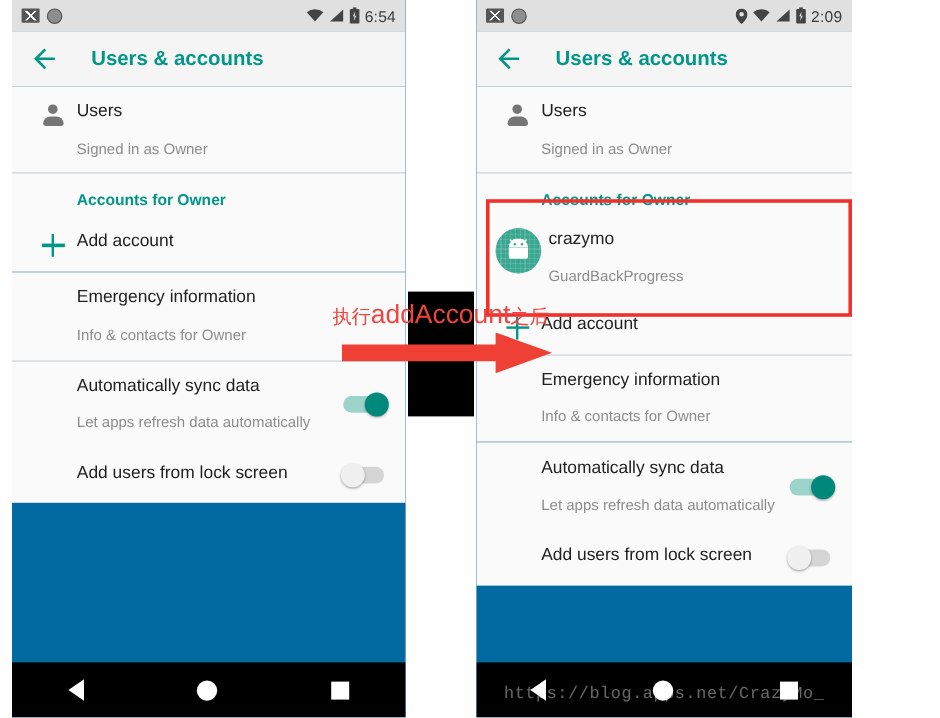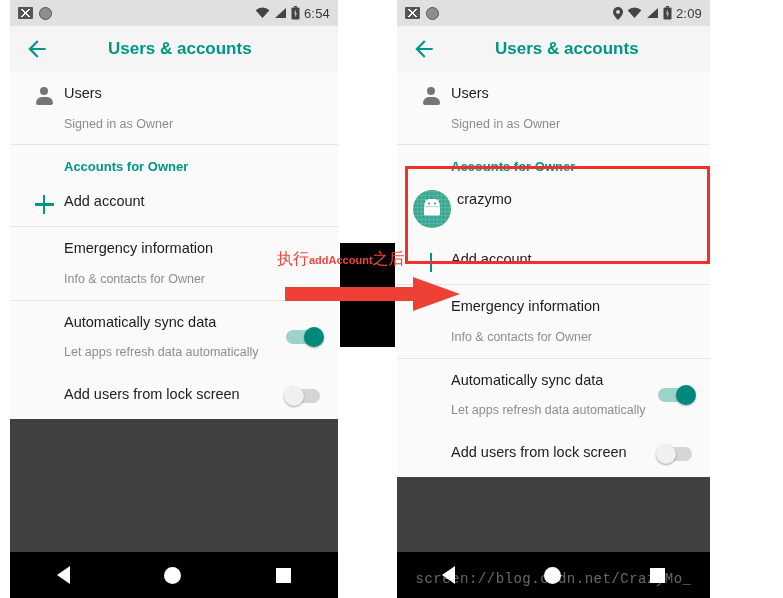--- a/index.html
+++ b/index.html
@@ -11,21 +11,21 @@
     width: 783px;
     height: 598px;
     position: relative;
     overflow: hidden;
     font-family: "Liberation Sans", sans-serif;
   }
 
   
   .phone {
     position: absolute;
-    background: #404040;
+    background: #0369a1;
     overflow: hidden;
   }
   #phone-left  { left: 10px;  top: 0;  width: 328px; height: 598px; }
   #phone-right { left: 397px; top: 0;  width: 313px; height: 598px; }
 
   
   .status-bar {
     height: 26px;
     background: #e0e0e0;
     display: flex;
@@ -64,21 +64,20 @@
   }
 
   
   .app-bar {
     height: 46px;
     background: #f5f5f5;
     display: flex;
     align-items: center;
     padding-left: 14px;
     box-shadow: 0 1px 0 rgba(0,0,0,0.07);
-    gap: 32px;
   }
   .back-arrow {
     width: 26px; height: 26px;
     position: relative;
     flex: 0 0 auto;
     cursor: pointer;
   }
   .app-title {
     color: #009688;
     font-size: 17px;
@@ -264,22 +263,22 @@
   .anno-text {
     position: absolute;
     left: 277px; top: 249px;
     font-size: 16px;
     color: #f0453f;
     white-space: nowrap;
     z-index: 9;
     font-family: "DejaVu Sans", sans-serif;
   }
   .anno-text .mono {
-    font-weight: bold;
-    font-size: 11px;
+    font-weight: normal;
+    font-size: 22px;
     font-family: "Liberation Sans", sans-serif;
   }
   .arrow {
     position: absolute;
     left: 285px; top: 277px;
     width: 175px; height: 34px;
     z-index: 9;
   }
 </style>
 </head>
@@ -443,20 +442,21 @@
             <path d="M4 7.5 h16 v7.5 a1.6 1.6 0 0 1 -1.6 1.6 h-12.8 A1.6 1.6 0 0 1 4 15z" fill="#fff"></path>
             <path d="M4 7.2 A8 8 0 0 1 20 7.2 z" fill="#fff"></path>
             <circle cx="9" cy="4.6" r="1.05" fill="#3aa791"></circle>
             <circle cx="15" cy="4.6" r="1.05" fill="#3aa791"></circle>
             <path d="M5.4 1 L7 3.2 M18.6 1 L17 3.2" stroke="#fff" stroke-width="1.1" stroke-linecap="round"></path>
           </svg>
         </div>
       </div>
       <div class="row-text" style="margin-left:4px;">
         <div class="row-title">crazymo</div>
+        <div class="row-sub">GuardBackProgress</div>
       </div>
     </div>
     <div class="row">
       <div class="row-icon">
         <div class="ic-plus"></div>
       </div>
       <div class="row-text">
         <div class="row-title">Add account</div>
       </div>
     </div>
@@ -496,21 +496,21 @@
         <div class="knob"></div>
       </div>
     </div>
   </div>
 
   <div class="nav-bar">
     <div class="nav-back"></div>
     <div class="nav-home"></div>
     <div class="nav-recent"></div>
   </div>
-  <div class="watermark">screen://blog.csdn.net/CrazyMo_</div>
+  <div class="watermark">https://blog.apps.net/CrazyMo_</div>
 </div>
 
 <div class="red-box" style="left:405px; top:166px; width:305px; height:98px;"></div>
 
 <div class="black-block"></div>
 
 <div class="anno-text"><span>执行</span><span class="mono">addAccount</span><span>之后</span></div>
 
 <svg class="arrow" viewBox="0 0 175 34">
   <path d="M0 10 H128 V0 L175 17 L128 34 V24 H0 Z" fill="#ef4036"></path>

